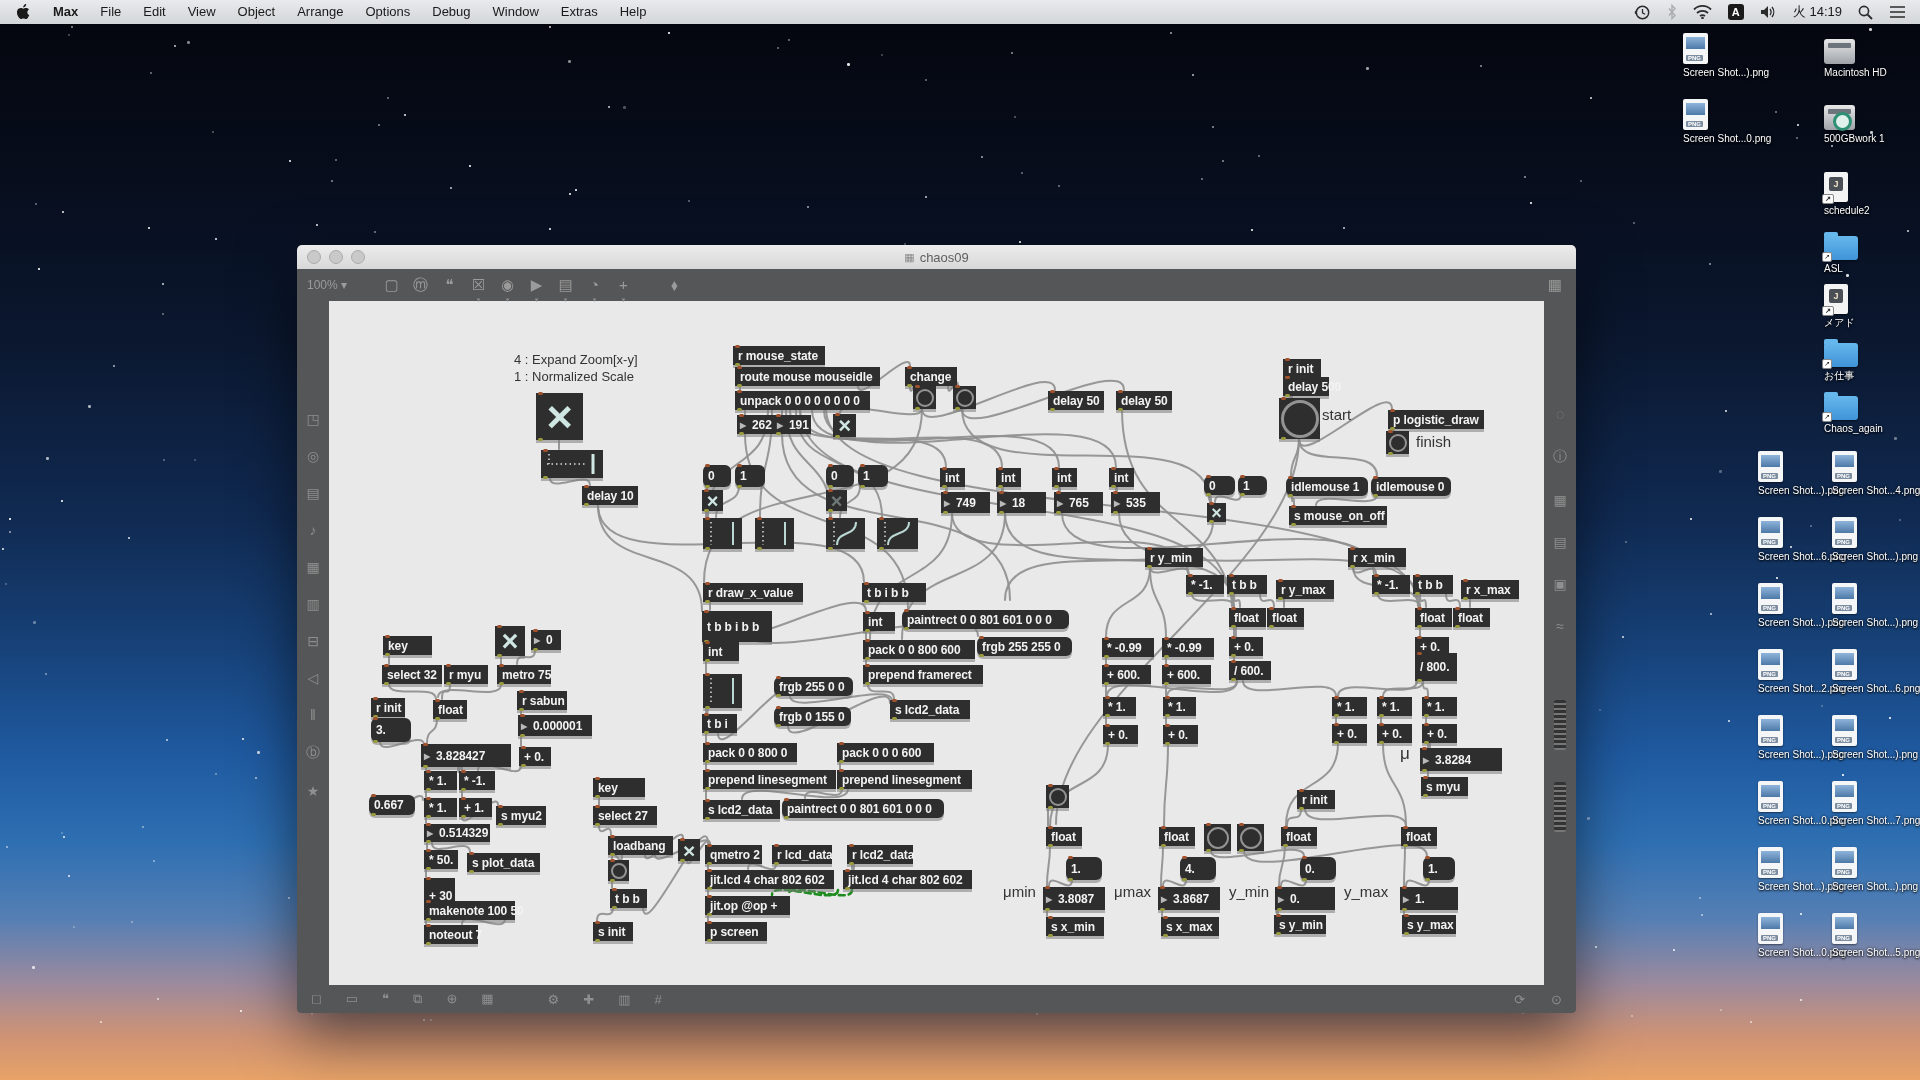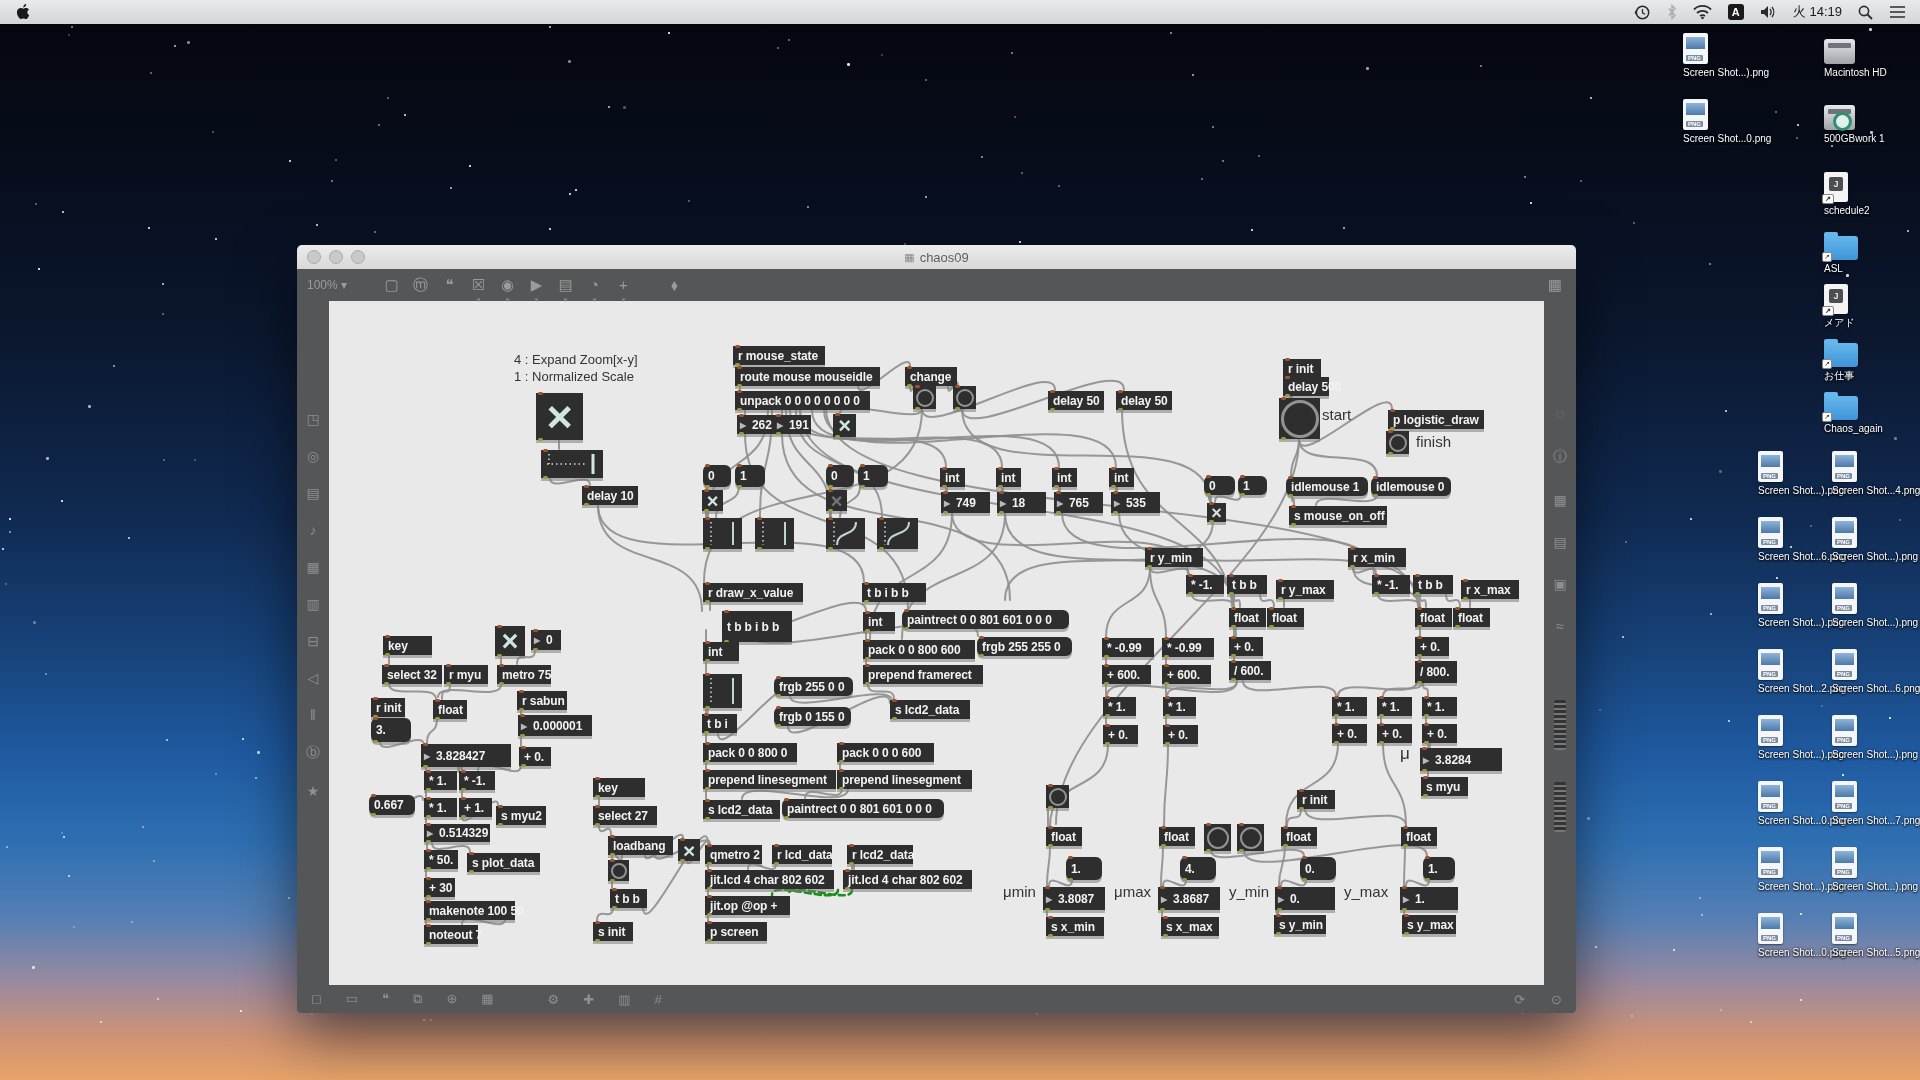--- a/index.html
+++ b/index.html
@@ -689,38 +689,38 @@
         <div class="po obj" style="left: 938px; top: 307px; width: 37px; height: 19px;">float</div>
         <div class="po obj" style="left: 900px; top: 336px; width: 34px; height: 19px;">+ 0.</div>
         <div class="po obj" style="left: 900px; top: 360px; width: 42px; height: 19px;">/ 600.</div>
         <div class="po obj" style="left: 1019px; top: 247px; width: 58px; height: 19px;">r x_min</div>
         <div class="po obj" style="left: 1043px; top: 274px; width: 38px; height: 19px;">* -1.</div>
         <div class="po obj" style="left: 1084px; top: 274px; width: 40px; height: 19px;">t b b</div>
         <div class="po obj" style="left: 1132px; top: 279px; width: 58px; height: 19px;">r x_max</div>
         <div class="po obj" style="left: 1086px; top: 307px; width: 37px; height: 19px;">float</div>
         <div class="po obj" style="left: 1124px; top: 307px; width: 37px; height: 19px;">float</div>
         <div class="po obj" style="left: 1086px; top: 336px; width: 34px; height: 19px;">+ 0.</div>
-        <div class="po obj" style="left: 1086px; top: 360px; width: 42px; height: 22px;">/ 800.</div>
+        <div class="po obj" style="left: 1086px; top: 352px; width: 42px; height: 28px;">/ 800.</div>
         <div class="po obj" style="left: 773px; top: 337px; width: 52px; height: 19px;">* -0.99</div>
         <div class="po obj" style="left: 833px; top: 337px; width: 52px; height: 19px;">* -0.99</div>
         <div class="po obj" style="left: 773px; top: 364px; width: 49px; height: 19px;">+ 600.</div>
         <div class="po obj" style="left: 833px; top: 364px; width: 49px; height: 19px;">+ 600.</div>
         <div class="po obj" style="left: 774px; top: 396px; width: 33px; height: 19px;">* 1.</div>
         <div class="po obj" style="left: 834px; top: 396px; width: 33px; height: 19px;">* 1.</div>
         <div class="po obj" style="left: 774px; top: 424px; width: 35px; height: 19px;">+ 0.</div>
         <div class="po obj" style="left: 834px; top: 424px; width: 35px; height: 19px;">+ 0.</div>
         <div class="po obj" style="left: 1003px; top: 396px; width: 35px; height: 19px;">* 1.</div>
         <div class="po obj" style="left: 1048px; top: 396px; width: 35px; height: 19px;">* 1.</div>
         <div class="po obj" style="left: 1093px; top: 396px; width: 35px; height: 19px;">* 1.</div>
         <div class="po obj" style="left: 1003px; top: 423px; width: 35px; height: 19px;">+ 0.</div>
         <div class="po obj" style="left: 1048px; top: 423px; width: 35px; height: 19px;">+ 0.</div>
         <div class="po obj" style="left: 1093px; top: 423px; width: 35px; height: 19px;">+ 0.</div>
         <div class="po obj" style="left: 1092px; top: 476px; width: 47px; height: 19px;">s myu</div>
         <div class="po obj" style="left: 374px; top: 282px; width: 100px; height: 19px;">r draw_x_value</div>
-        <div class="po obj" style="left: 393px; top: 310px; width: 70px; height: 31px;">t b b i b b</div>
+        <div class="po obj" style="left: 373px; top: 310px; width: 70px; height: 31px;">t b b i b b</div>
         <div class="po obj" style="left: 374px; top: 341px; width: 36px; height: 19px;">int</div>
         <div class="po obj" style="left: 373px; top: 413px; width: 35px; height: 19px;">t b i</div>
         <div class="po obj" style="left: 533px; top: 282px; width: 64px; height: 19px;">t b i b b</div>
         <div class="po obj" style="left: 534px; top: 311px; width: 32px; height: 19px;">int</div>
         <div class="po obj" style="left: 534px; top: 339px; width: 112px; height: 19px;">pack 0 0 800 600</div>
         <div class="po obj" style="left: 534px; top: 364px; width: 120px; height: 19px;">prepend framerect</div>
         <div class="po obj" style="left: 561px; top: 399px; width: 80px; height: 19px;">s lcd2_data</div>
         <div class="po obj" style="left: 374px; top: 442px; width: 94px; height: 19px;">pack 0 0 800 0</div>
         <div class="po obj" style="left: 508px; top: 442px; width: 97px; height: 19px;">pack 0 0 0 600</div>
         <div class="po obj" style="left: 374px; top: 469px; width: 133px; height: 19px;">prepend linesegment</div>
@@ -746,21 +746,21 @@
         <div class="po obj" style="left: 104px; top: 399px; width: 34px; height: 19px;">float</div>
         <div class="po obj" style="left: 188px; top: 390px; width: 50px; height: 19px;">r sabun</div>
         <div class="po obj" style="left: 190px; top: 446px; width: 32px; height: 19px;">+ 0.</div>
         <div class="po obj" style="left: 95px; top: 470px; width: 33px; height: 19px;">* 1.</div>
         <div class="po obj" style="left: 130px; top: 470px; width: 36px; height: 19px;">* -1.</div>
         <div class="po obj" style="left: 95px; top: 497px; width: 33px; height: 19px;">* 1.</div>
         <div class="po obj" style="left: 130px; top: 497px; width: 33px; height: 19px;">+ 1.</div>
         <div class="po obj" style="left: 167px; top: 505px; width: 50px; height: 19px;">s myu2</div>
         <div class="po obj" style="left: 95px; top: 549px; width: 34px; height: 19px;">* 50.</div>
         <div class="po obj" style="left: 138px; top: 552px; width: 73px; height: 19px;">s plot_data</div>
-        <div class="po obj" style="left: 95px; top: 577px; width: 31px; height: 19px;">+ 30</div>
+        <div class="po obj" style="left: 95px; top: 577px; width: 31px; height: 36px;">+ 30</div>
         <div class="po obj" style="left: 95px; top: 600px; width: 91px; height: 19px;">makenote 100 50</div>
         <div class="po obj" style="left: 95px; top: 624px; width: 54px; height: 19px;">noteout 7</div>
         <div class="po obj" style="left: 611px; top: 167px; width: 25px; height: 19px;">int</div>
         <div class="po obj" style="left: 667px; top: 167px; width: 25px; height: 19px;">int</div>
         <div class="po obj" style="left: 723px; top: 167px; width: 25px; height: 19px;">int</div>
         <div class="po obj" style="left: 780px; top: 167px; width: 25px; height: 19px;">int</div>
         <div class="po obj" style="left: 717px; top: 526px; width: 36px; height: 19px;">float</div>
         <div class="po obj" style="left: 830px; top: 526px; width: 36px; height: 19px;">float</div>
         <div class="po obj" style="left: 952px; top: 526px; width: 36px; height: 19px;">float</div>
         <div class="po obj" style="left: 1072px; top: 526px; width: 36px; height: 19px;">float</div>
@@ -956,20 +956,33 @@
       </div>
   </div>
 </div>
 
 <div id="menubar">
   <div id="apple">
     <svg width="14" height="16" viewBox="0 0 14 16">
         <path fill="#1a1a1a" d="M11.3 8.6c0-2 1.6-2.9 1.7-3-.9-1.4-2.3-1.6-2.8-1.6-1.2-.1-2.3.7-2.9.7-.6 0-1.5-.7-2.5-.7C3.5 4 2.3 4.7 1.6 5.8.2 8 1.2 11.3 2.5 13.1c.7.9 1.4 1.9 2.4 1.9 1 0 1.3-.6 2.5-.6 1.2 0 1.5.6 2.5.6 1 0 1.7-.9 2.3-1.8.7-1 1-2 1-2.1-.1 0-1.9-.8-1.9-2.5zM9.4 2.3c.5-.7.9-1.6.8-2.3-.8 0-1.7.5-2.2 1.2-.5.6-.9 1.5-.8 2.3.8.1 1.7-.5 2.2-1.2z"></path>
       </svg>
   </div>
+  <div id="menus" style="display:flex;">
+      <div class="menu-item bold">Max</div>
+      <div class="menu-item">File</div>
+      <div class="menu-item">Edit</div>
+      <div class="menu-item">View</div>
+      <div class="menu-item">Object</div>
+      <div class="menu-item">Arrange</div>
+      <div class="menu-item">Options</div>
+      <div class="menu-item">Debug</div>
+      <div class="menu-item">Window</div>
+      <div class="menu-item">Extras</div>
+      <div class="menu-item">Help</div>
+    </div>
   <div id="mb-status">
       <span>
         <svg width="17" height="17" viewBox="0 0 17 17">
           <circle cx="8.5" cy="8.5" r="6.2" fill="none" stroke="#2b2b2b" stroke-width="1.5"></circle>
           <path d="M8.5 5v3.8l2.6 1.5" stroke="#2b2b2b" stroke-width="1.3" fill="none"></path>
           <path d="M1 8.5l2-2M1 8.5l2 2" stroke="#2b2b2b" stroke-width="1.2" fill="none"></path>
         </svg>
       </span>
       <span>
         <svg width="10" height="16" viewBox="0 0 10 16">

